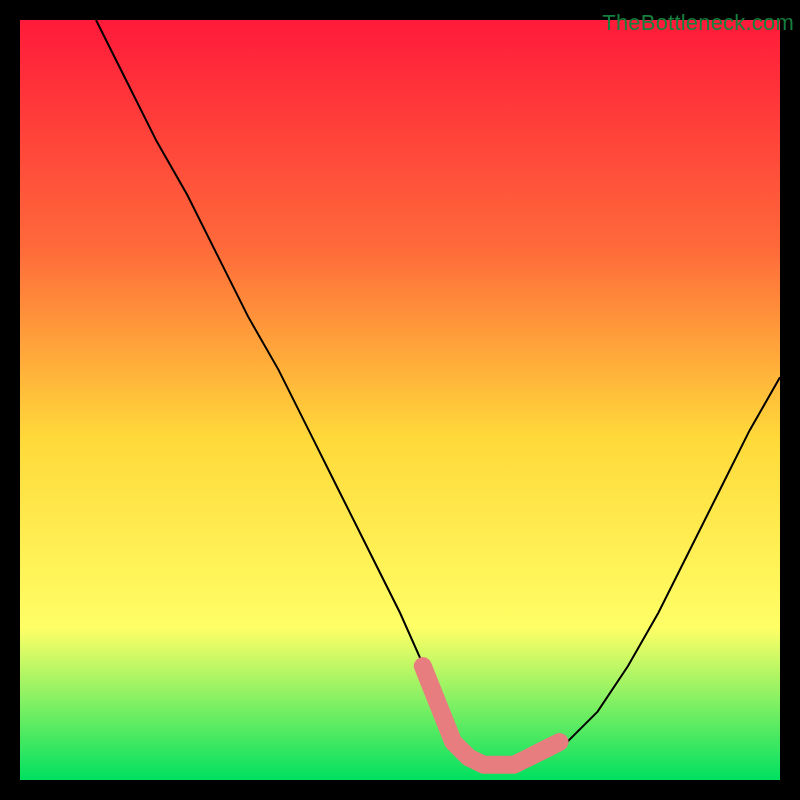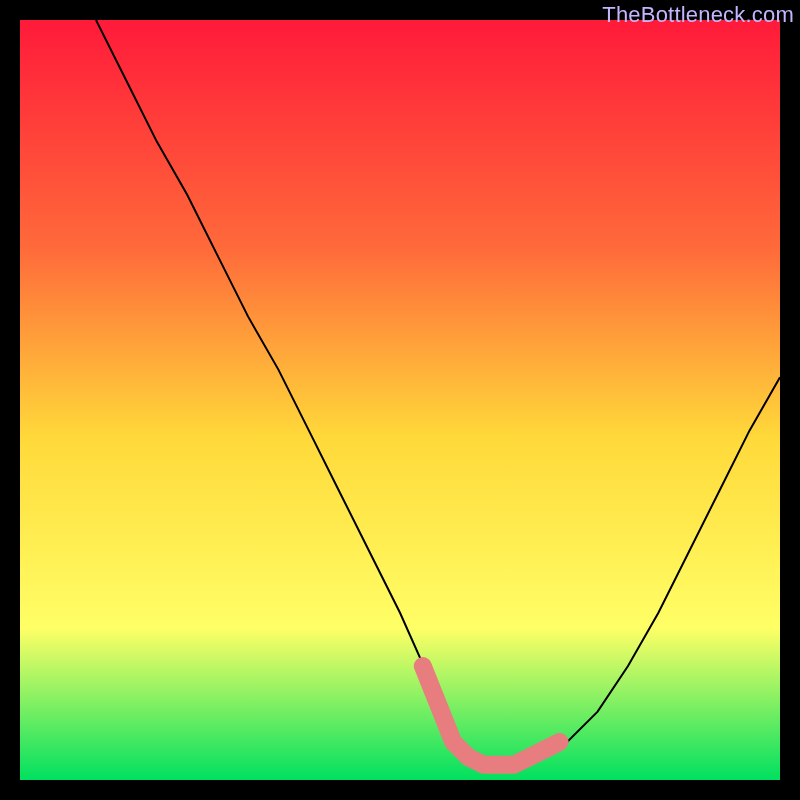--- a/index.html
+++ b/index.html
@@ -21,23 +21,23 @@
   }
   .plot {
     position: absolute;
     left: 20px;
     top: 20px;
     width: 760px;
     height: 760px;
   }
   .watermark {
     position: absolute;
-    top: 2px;
+    top: 10px;
     right: 6px;
-    color: #c4b5fd;
+    color: #15803d;
     font-size: 22px;
     font-weight: 500;
     letter-spacing: 0.2px;
   }
 </style>
 </head>
 <body>
 
 <div class="frame"></div>
 

